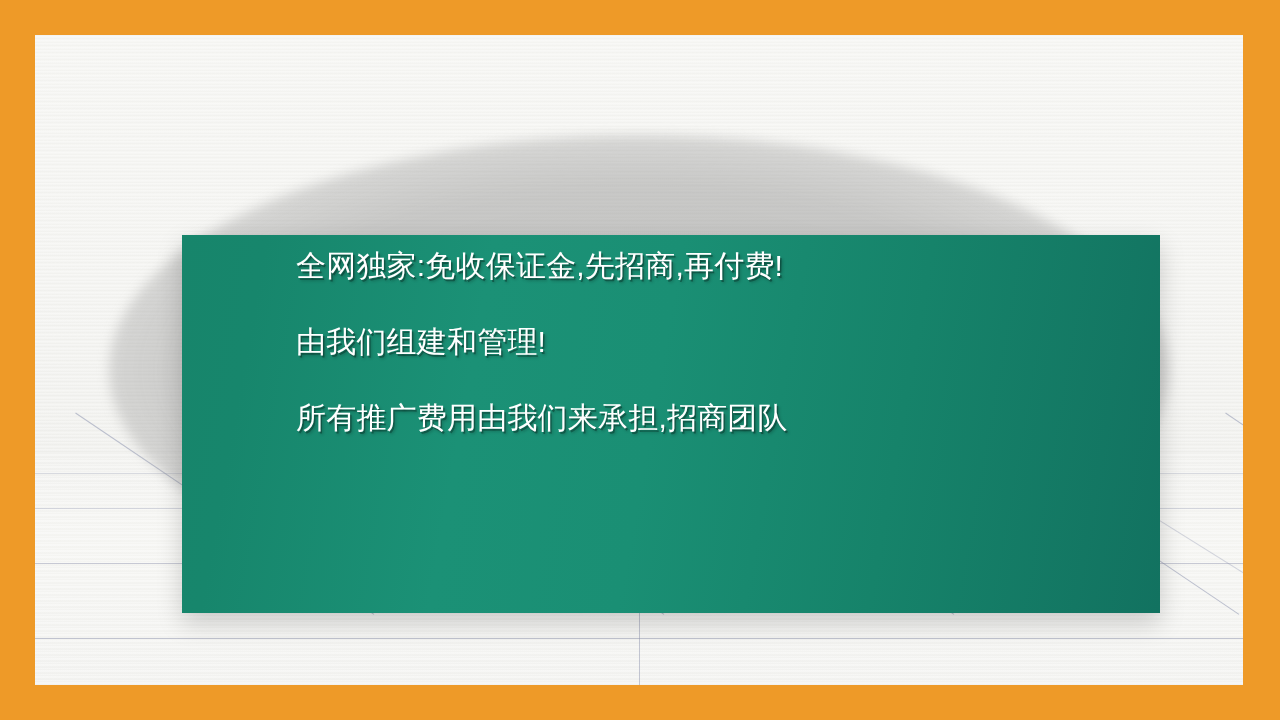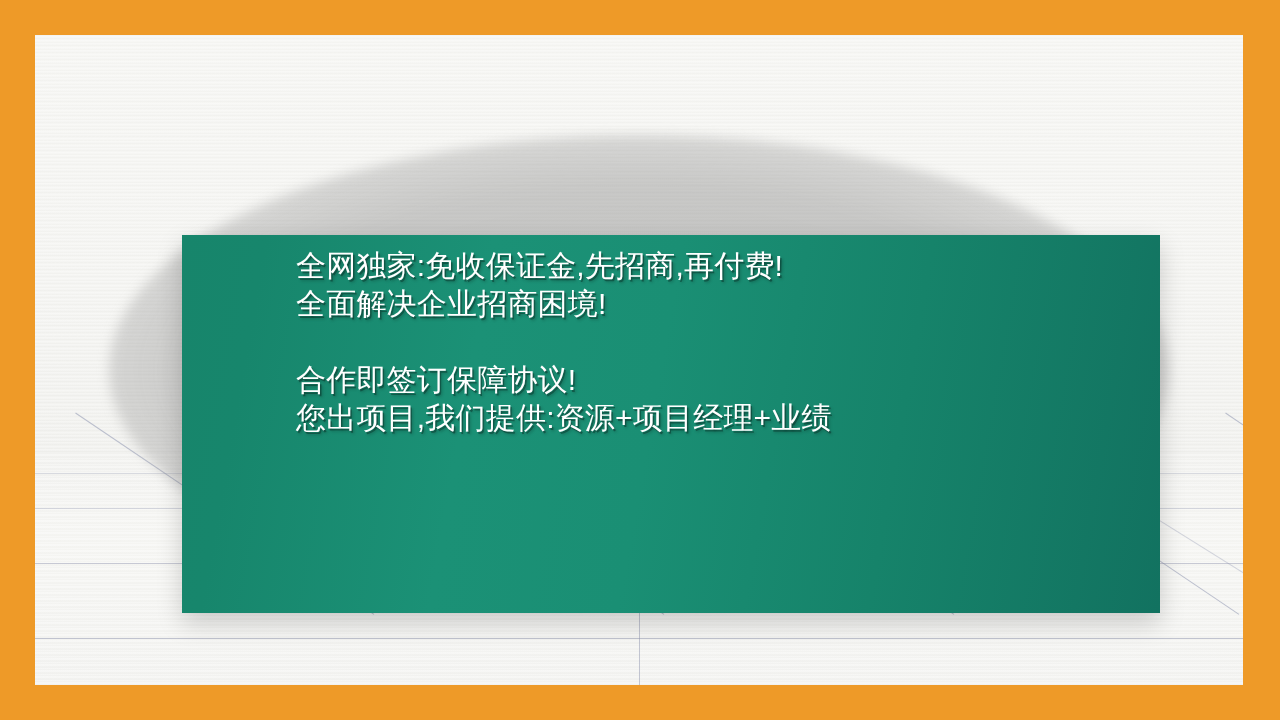--- a/index.html
+++ b/index.html
@@ -191,27 +191,26 @@
       <div class="floor-d" style="left:700px; top:-10px; height:300px; transform: rotate(-58deg); opacity:0.35;"></div>
       <div class="floor-d" style="left:1000px; top:-10px; height:300px; transform: rotate(-58deg); opacity:0.35;"></div>
     </div>
 
     <div id="ellipse-shadow"></div>
 
     <div id="green-panel">
       <div id="copy">
 
         <div class="line">全网独家:免收保证金,先招商,再付费!</div>
-        <div class="line">全面解决企业招商困境!</div>
 
         <div class="spacer"></div>
 
-        <div class="line">合作即签订保障协议!</div>
-        <div class="line">您出项目,我们提供:资源+项目经理+业绩</div>
+        <div class="line">由我们组建和管理!</div>
 
         <div class="spacer"></div>
 
+        <div class="line">所有推广费用由我们来承担,招商团队</div>
 
       </div>
     </div>
 
   </div>
 </div>
 
 </body></html>

